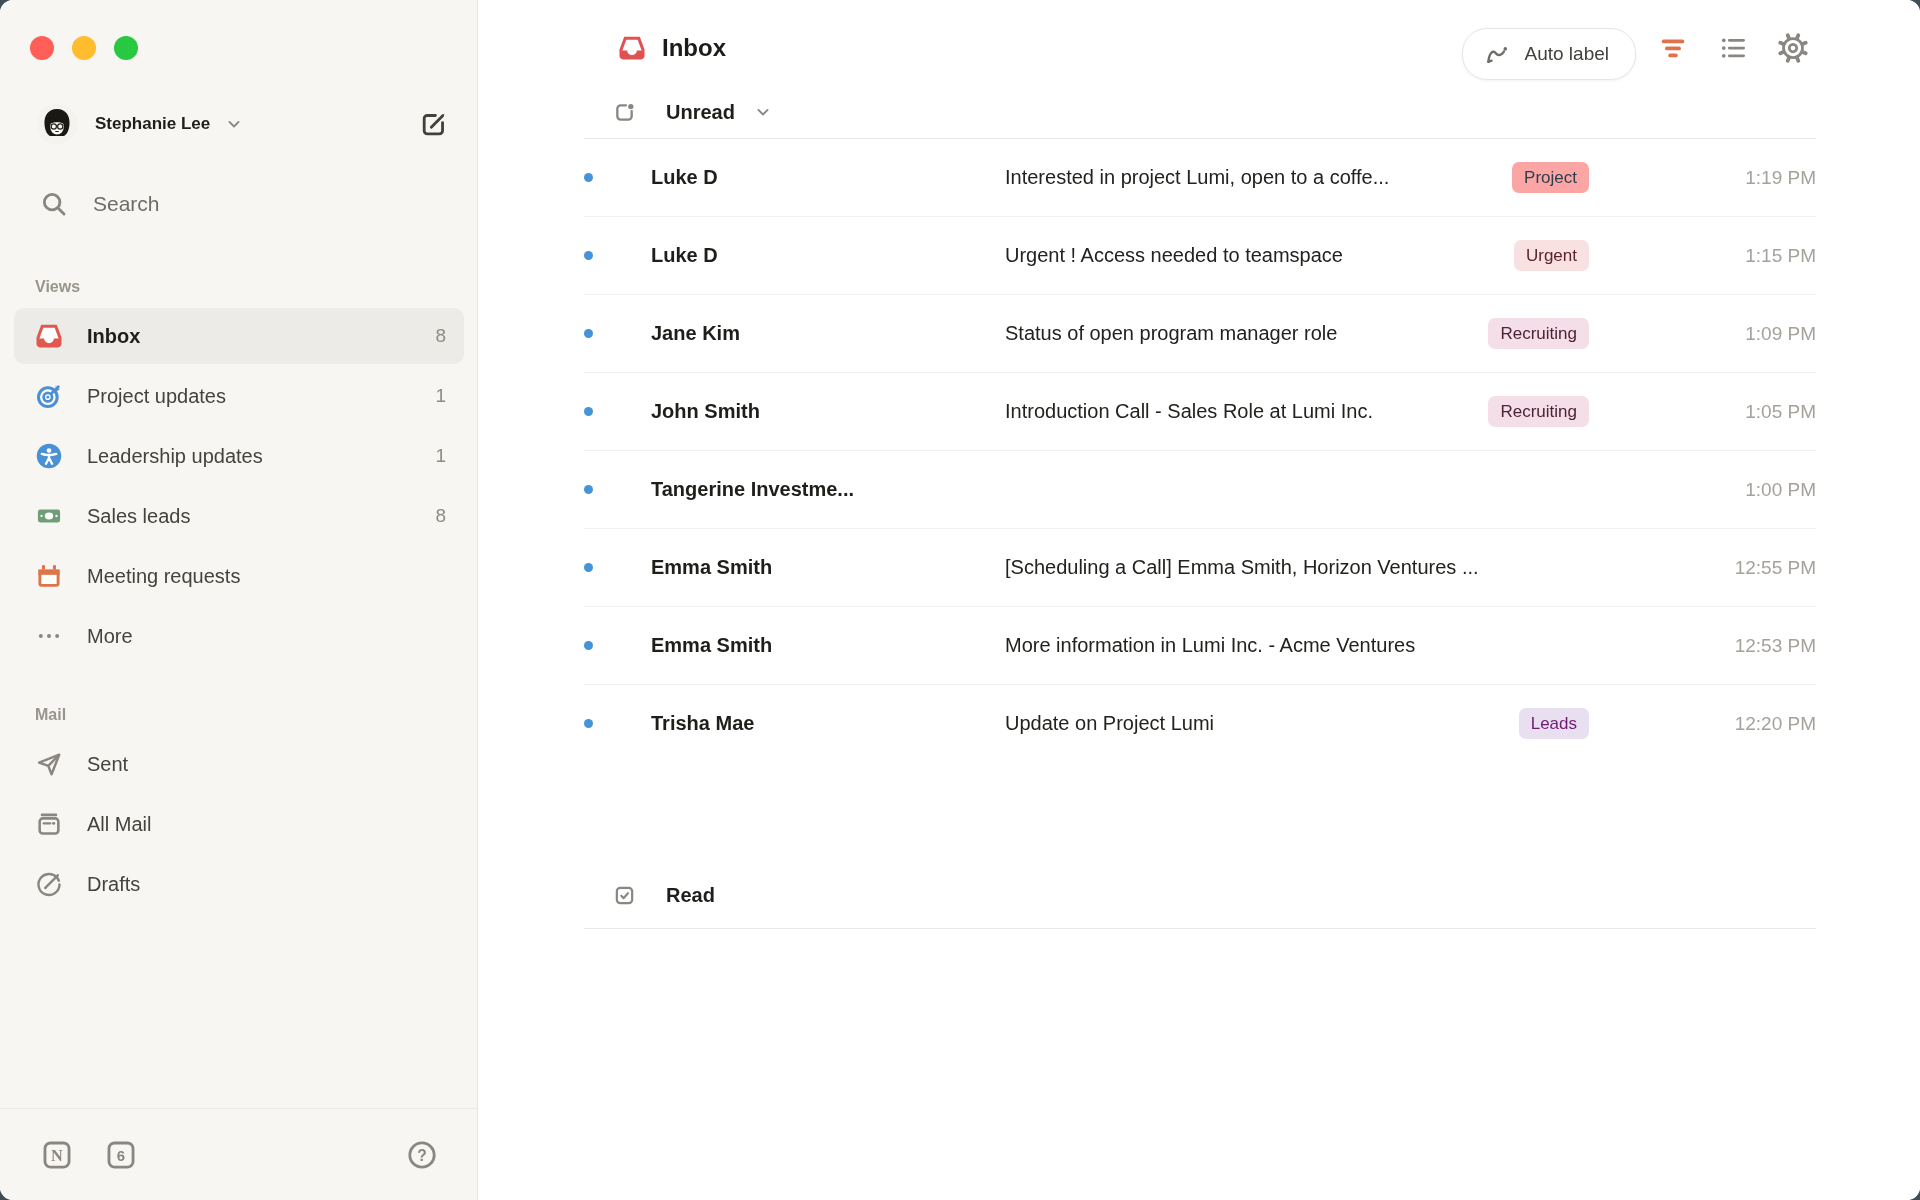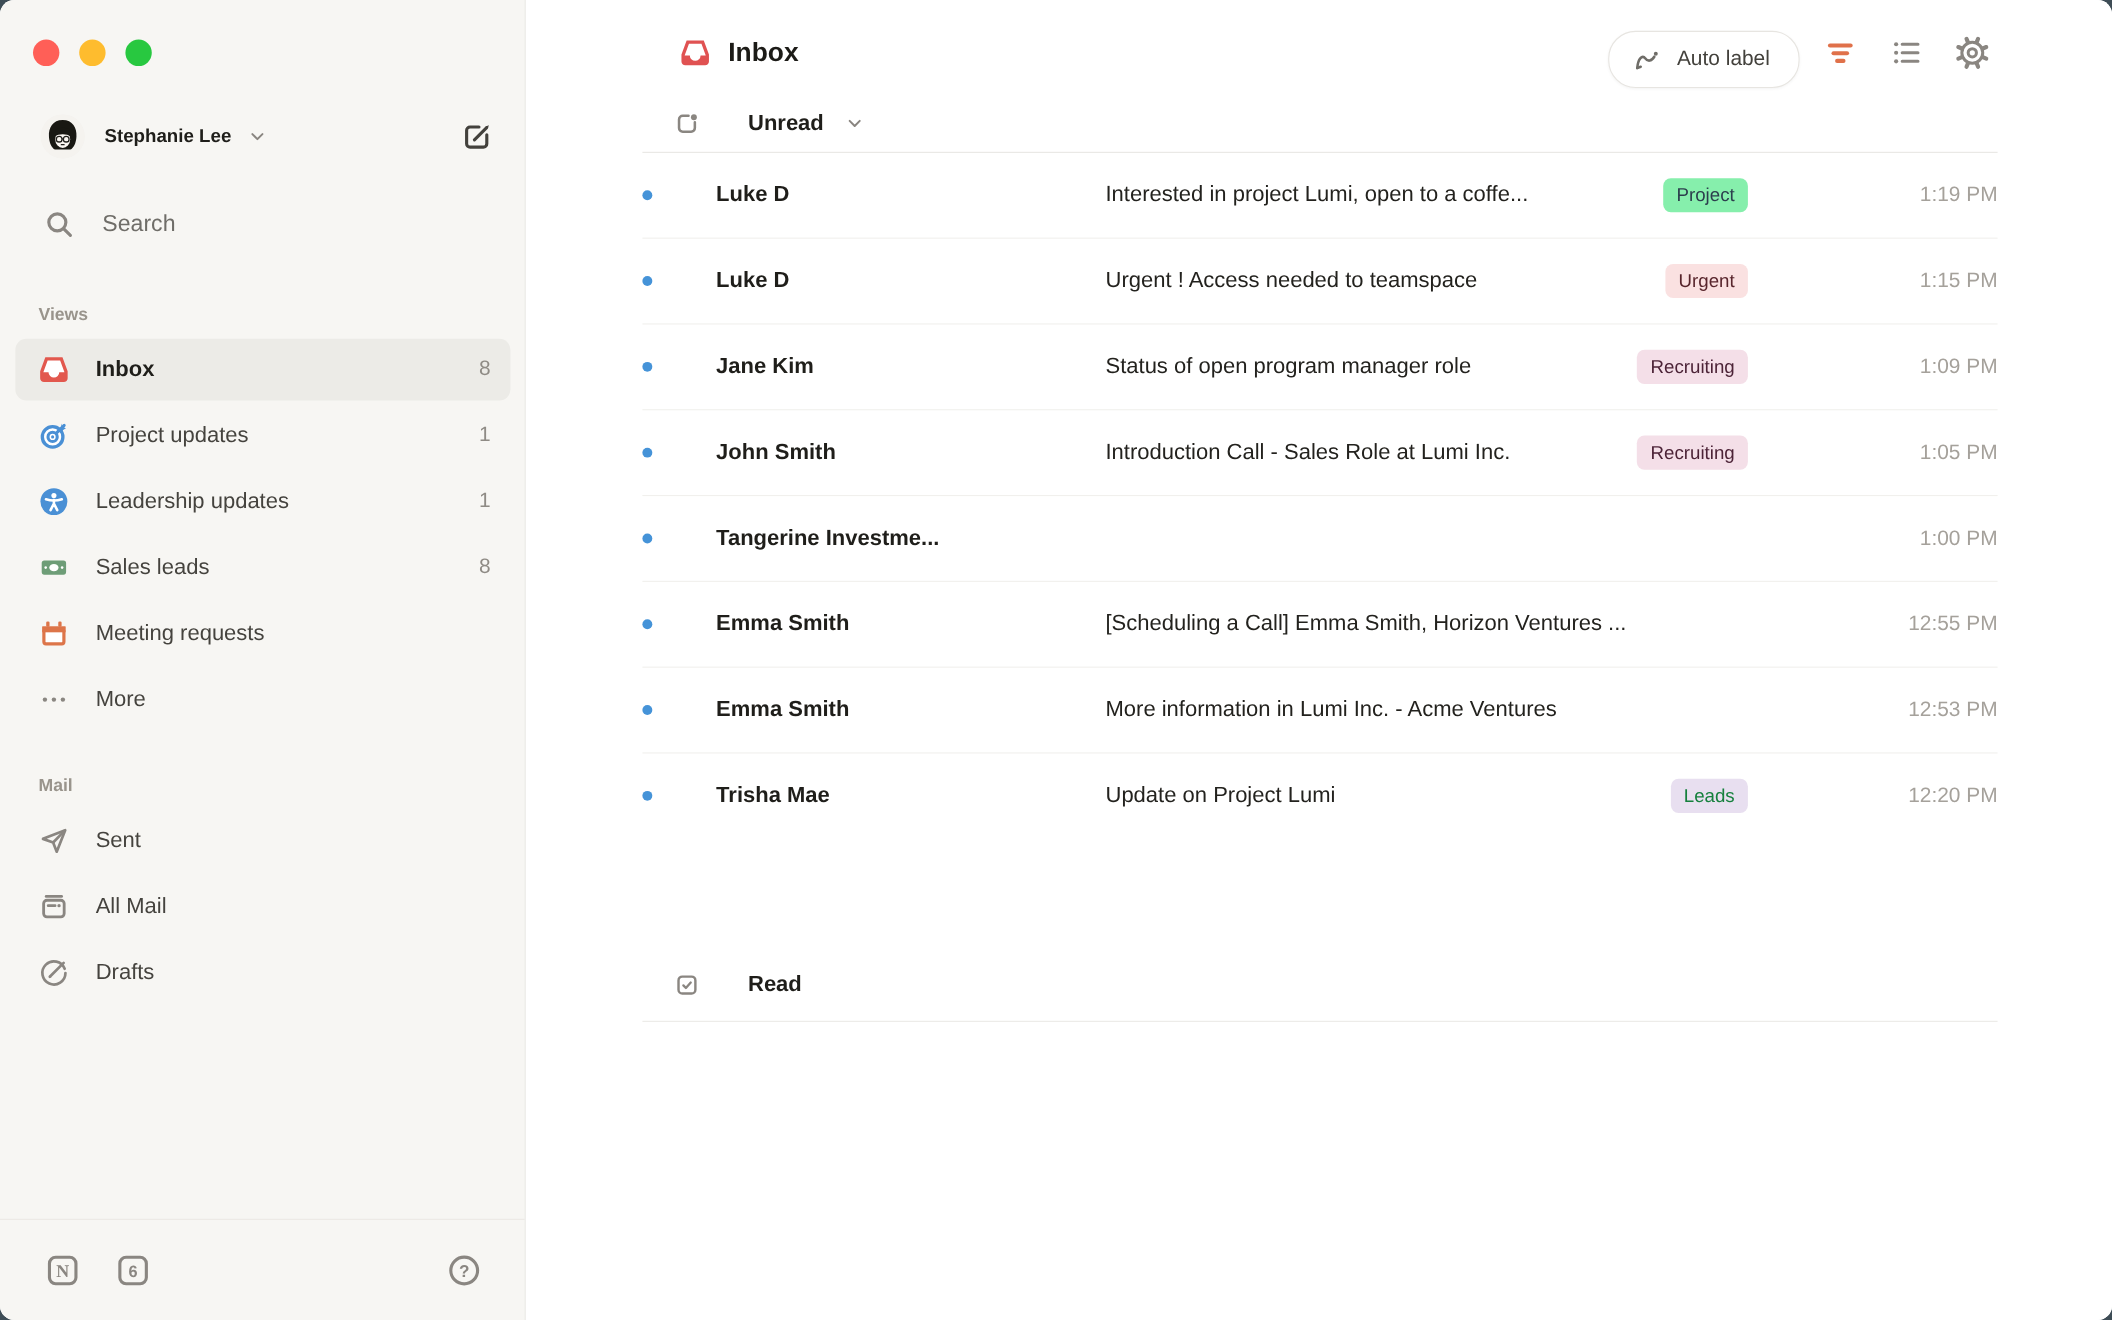--- a/index.html
+++ b/index.html
@@ -60,21 +60,21 @@
     box-shadow:0 1px 3px rgba(0,0,0,.05);cursor:pointer;margin-top:12px;
   }
   .auto-label-btn .al-ic{color:#6f6d68;display:flex;}
   .auto-label-btn .al-txt{margin-left:14px;font-size:19px;font-weight:500;color:#43413c;}
   .tool-ic{width:46px;height:46px;display:flex;align-items:center;justify-content:center;cursor:pointer;margin-left:14px;}
   .group-header{
     display:flex;align-items:center;height:52px;margin-top:10px;
     padding-left:29px;border-bottom:1px solid #e8e7e4;cursor:pointer;
   }
   .group-header .g-ic{color:#8a8681;display:flex;}
-  .group-header .g-lbl{margin-left:44px;font-size:20px;font-weight:700;color:#1f1e1a;}
+  .group-header .g-lbl{margin-left:30px;font-size:20px;font-weight:700;color:#1f1e1a;}
   .group-header .g-chev{margin-left:18px;color:#8a8681;display:flex;}
   .group-header.read{margin-top:100px;height:66px;border-bottom:1px solid #eceae7;align-items:center;}
   .mail-row{
     display:flex;align-items:center;height:77px;border-bottom:1px solid #f1f0ed;cursor:pointer;gap:24px;
   }
   .mail-row:last-of-type{border-bottom:none;}
   .unread-dot{width:9px;height:9px;border-radius:50%;background:#4593d8;flex:none;}
   .m-sender{margin-left:34px;width:330px;flex:none;font-size:20px;font-weight:700;color:#1f1e1a;
     white-space:nowrap;overflow:hidden;}
   .m-subject{flex:1;font-size:20px;color:#23221e;white-space:nowrap;overflow:hidden;margin-right:16px;}
@@ -333,21 +333,21 @@
               <path d="M6.5 9.5 L12 15 L17.5 9.5" stroke="#8a8681" stroke-width="2.2" stroke-linecap="round" stroke-linejoin="round" fill="none"></path>
             </svg>
           </span>
       </div>
 
       <div id="email-list">
           <div class="mail-row">
             <span class="unread-dot" style="background: rgb(69, 147, 216);"></span>
             <span class="m-sender">Luke D</span>
             <span class="m-subject">Interested in project Lumi, open to a coffe...</span>
-            <span class="m-tag" style="background: #86efac; color: rgb(44, 62, 77);">Project</span>
+            <span class="m-tag" style="background: #fca5a5; color: rgb(44, 62, 77);">Project</span>
             <span class="m-time">1:19 PM</span>
           </div>
           <div class="mail-row">
             <span class="unread-dot" style="background: rgb(69, 147, 216);"></span>
             <span class="m-sender">Luke D</span>
             <span class="m-subject">Urgent ! Access needed to teamspace</span>
             <span class="m-tag" style="background: rgb(250, 225, 225); color: rgb(88, 37, 44);">Urgent</span>
             <span class="m-time">1:15 PM</span>
           </div>
           <div class="mail-row">
@@ -378,21 +378,21 @@
           <div class="mail-row">
             <span class="unread-dot" style="background: rgb(69, 147, 216);"></span>
             <span class="m-sender">Emma Smith</span>
             <span class="m-subject">More information in Lumi Inc. - Acme Ventures</span>
             <span class="m-time no-tag">12:53 PM</span>
           </div>
           <div class="mail-row">
             <span class="unread-dot" style="background: rgb(69, 147, 216);"></span>
             <span class="m-sender">Trisha Mae</span>
             <span class="m-subject">Update on Project Lumi</span>
-            <span class="m-tag" style="background: rgb(232, 223, 240); color: #15803d;">Leads</span>
+            <span class="m-tag" style="background: rgb(232, 223, 240); color: #701a75;">Leads</span>
             <span class="m-time">12:20 PM</span>
           </div>
         </div>
 
       <div class="group-header read">
         <span class="g-ic" id="read-ic">
             <svg width="23" height="23" viewBox="0 0 24 24" fill="none">
               <rect x="4" y="4" width="16" height="16" rx="3.6" stroke="#8a8681" stroke-width="2.3" fill="none"></rect>
               <path d="M8.6 12.3 l2.4 2.5 4.6-5.2" stroke="#8a8681" stroke-width="2.2" stroke-linecap="round" stroke-linejoin="round" fill="none"></path>
             </svg>

